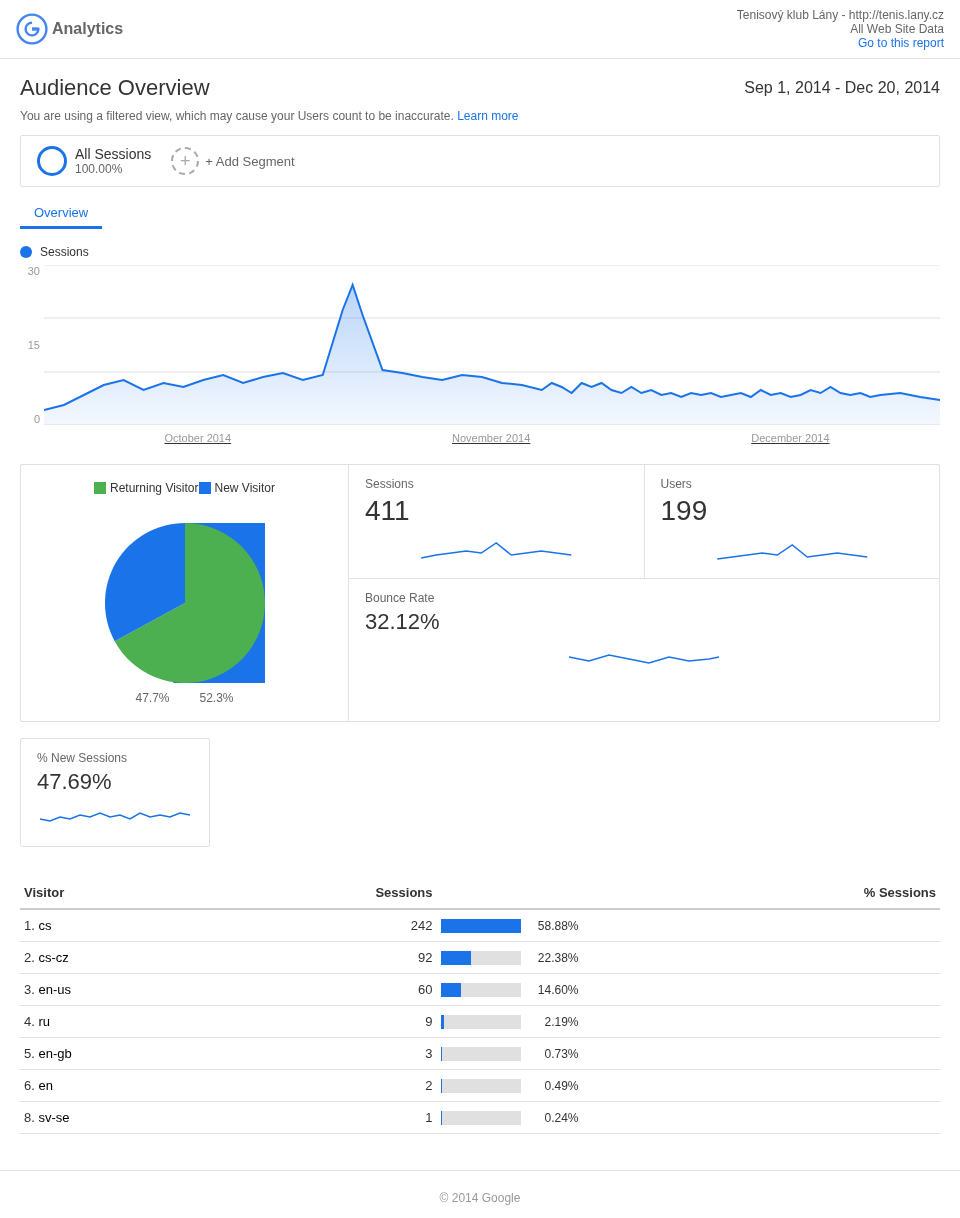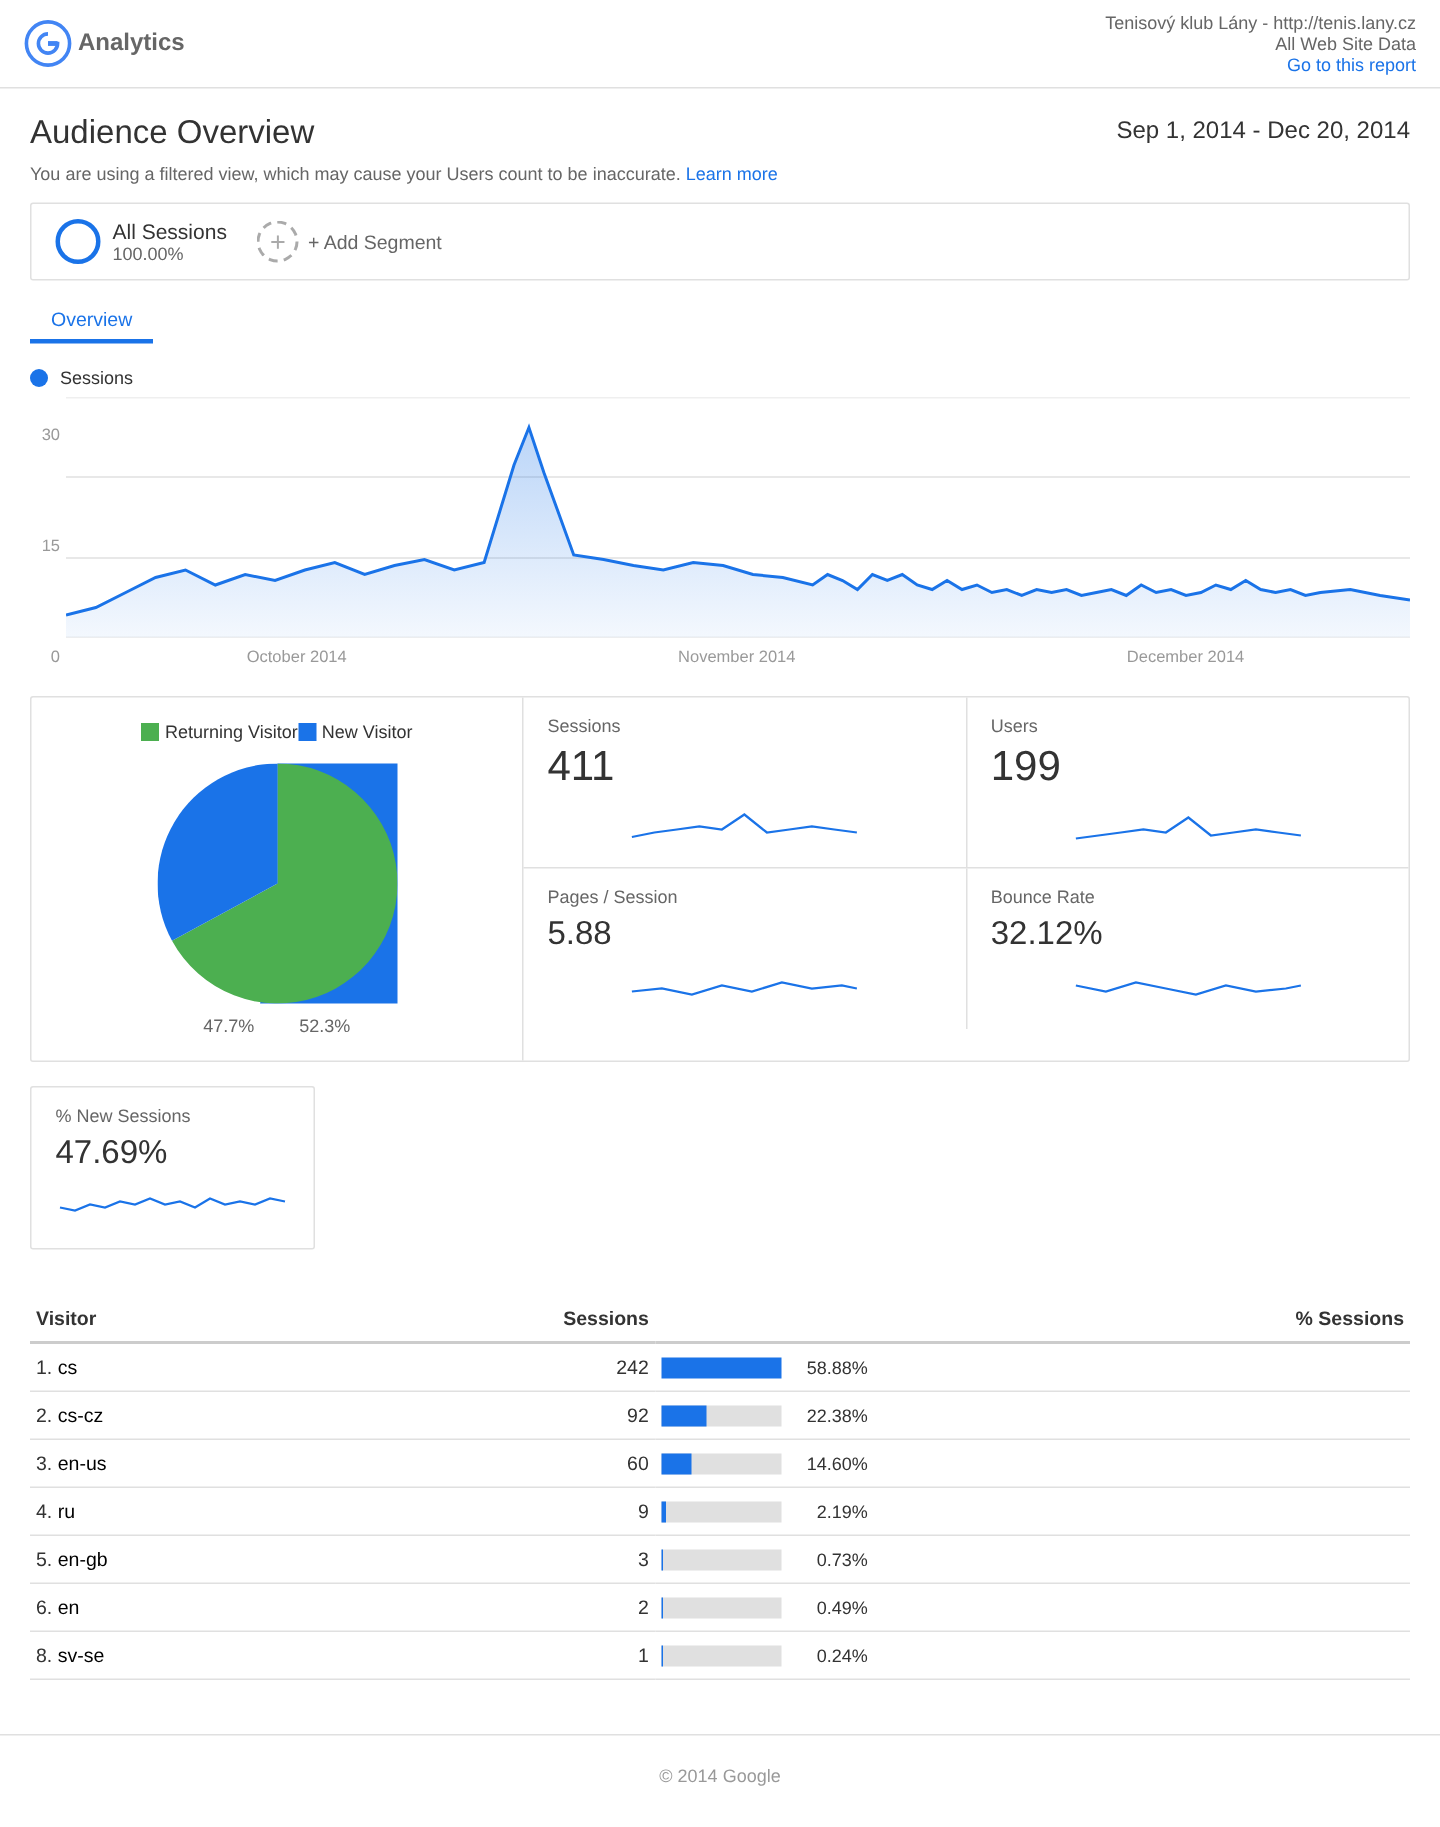--- a/index.html
+++ b/index.html
@@ -121,21 +121,21 @@
 
   
   <div class="overview-tab">Overview</div>
 
   
   <div class="chart-section">
     <div class="chart-legend">
       <span class="legend-dot"></span>
       <span class="legend-label">Sessions</span>
     </div>
-    <div style="display:flex; align-items:flex-end;">
+    <div style="display:flex; align-items:flex-start;text-decoration:underline;">
       <div class="chart-y-labels">
         <span>30</span>
         <span>15</span>
         <span>0</span>
       </div>
       <div style="flex:1;">
         <svg class="chart-svg" viewBox="0 0 900 160" preserveAspectRatio="none">
           <defs>
             <linearGradient id="chartGrad" x1="0" y1="0" x2="0" y2="1">
               <stop offset="0%" stop-color="#1a73e8" stop-opacity="0.3"></stop>
@@ -158,21 +158,21 @@
           <span>December 2014</span>
         </div>
       </div>
     </div>
   </div>
 
   
   <div style="display:flex; border:1px solid #e0e0e0; border-radius:2px; margin-bottom:16px;">
 
     <div style="flex:1.5; padding:16px; border-right:1px solid #e0e0e0; display:flex; flex-direction:column; align-items:center;">
-      <div style="display:flex; margin-bottom:14px; font-size:12px;justify-content:center;">
+      <div style="display:flex; margin-bottom:28px; font-size:12px;justify-content:center;">
         <div style="display:flex;align-items:center;gap:4px;">
           <div style="width:12px;height:12px;background:#4caf50;"></div>
           <span>Returning Visitor</span>
         </div>
         <div style="display:flex;align-items:center;gap:4px;">
           <div style="width:12px;height:12px;background:#1a73e8;"></div>
           <span>New Visitor</span>
         </div>
       </div>
 
@@ -202,27 +202,20 @@
         <div class="stat-block">
           <div class="stat-label">Users</div>
           <div class="stat-value">199</div>
           <svg class="stat-sparkline" viewBox="0 0 150 30">
             <path d="M0,26 L15,24 L30,22 L45,20 L60,22 L75,12 L90,24 L105,22 L120,20 L135,22 L150,24" fill="none" stroke="#1a73e8" stroke-width="1.5"></path>
           </svg>
         </div>
       </div>
 
       <div style="display:flex;">
-        <div class="stat-block">
-          <div class="stat-label">Pages / Session</div>
-          <div class="stat-value" style="font-size:22px;">5.88</div>
-          <svg class="stat-sparkline" viewBox="0 0 150 30">
-            <path d="M0,20 L20,18 L40,22 L60,16 L80,20 L100,14 L120,18 L140,16 L150,18" fill="none" stroke="#1a73e8" stroke-width="1.5"></path>
-          </svg>
-        </div>
         <div class="stat-block">
           <div class="stat-label">Bounce Rate</div>
           <div class="stat-value" style="font-size:22px;">32.12%</div>
           <svg class="stat-sparkline" viewBox="0 0 150 30">
             <path d="M0,16 L20,20 L40,14 L60,18 L80,22 L100,16 L120,20 L140,18 L150,16" fill="none" stroke="#1a73e8" stroke-width="1.5"></path>
           </svg>
         </div>
       </div>
     </div>
   </div>

